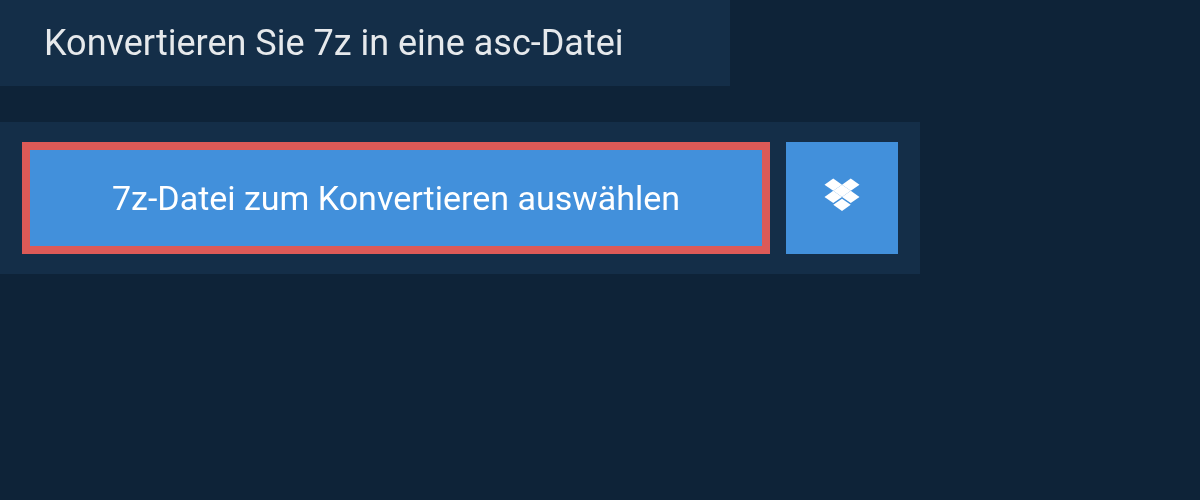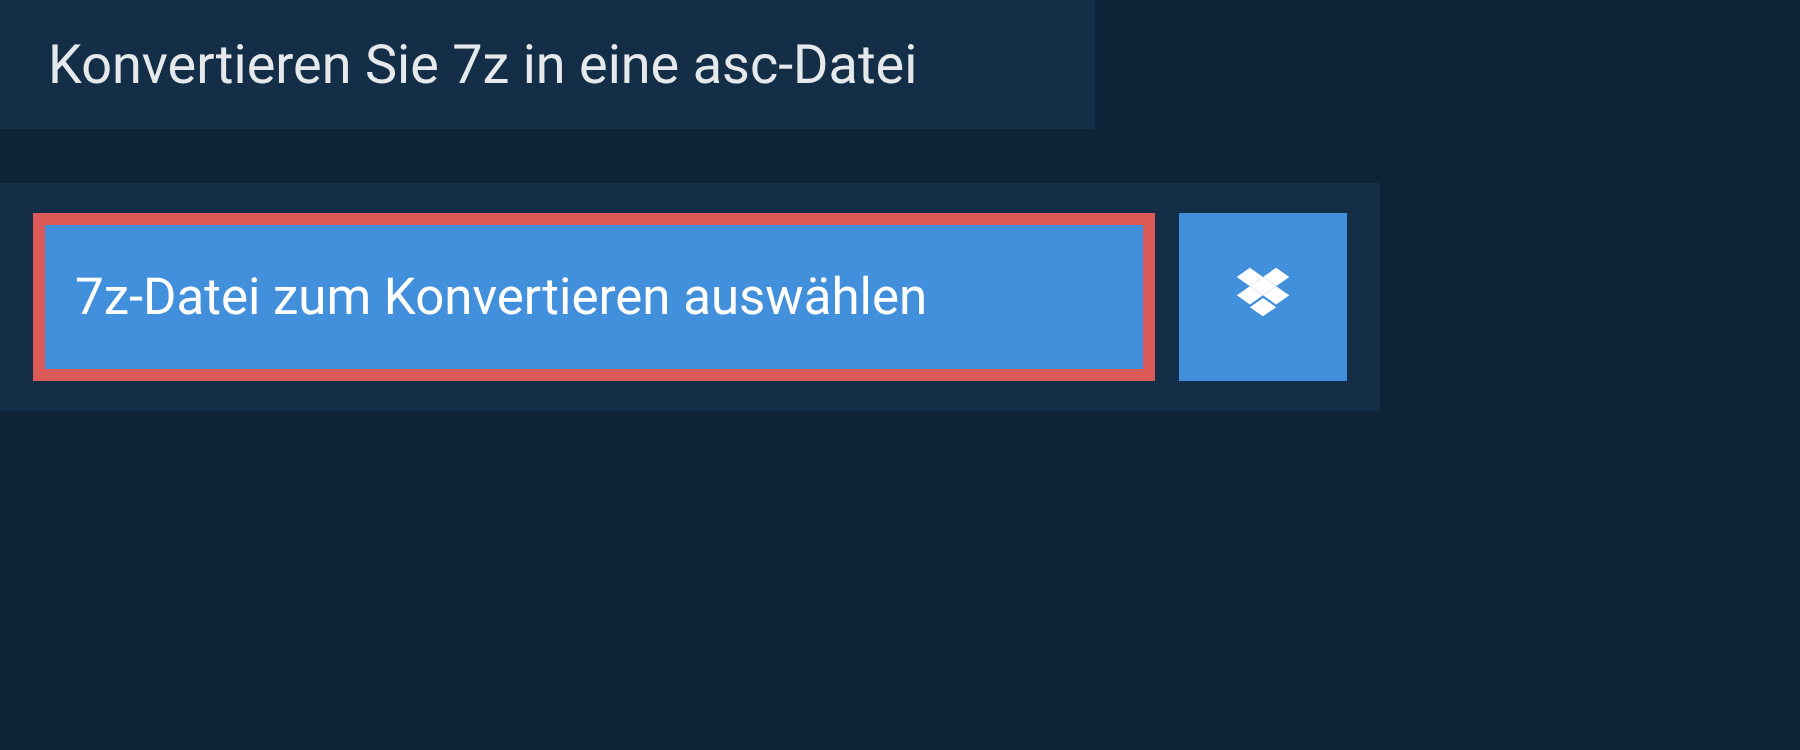--- a/index.html
+++ b/index.html
@@ -11,21 +11,21 @@
     body {
       width: 1200px;
       height: 500px;
       background-color: #0e2338;
       font-family: -apple-system, BlinkMacSystemFont, "Segoe UI", Roboto, Helvetica, Arial, sans-serif;
       overflow: hidden;
     }
     
     .header-bar {
       background-color: #142e48;
-      padding: 22px 32px;
+      padding: 22px 44px;
       display: inline-block;
       width: auto;
       min-width: 730px;
     }
     
     .header-title {
       color: #e6e9ec;
       font-size: 36px;
       font-weight: 400;
     }
@@ -40,21 +40,21 @@
       width: 920px;
     }
     
     .select-file-button {
       flex: 1;
       background-color: #4290db;
       border: 8px solid #dc5a57;
       padding: 28px 20px;
       display: flex;
       align-items: center;
-      justify-content: flex-start;
+      justify-content: center;
       cursor: pointer;
     }
     
     .select-file-label {
       color: #ffffff;
       font-size: 34px;
       font-weight: 400;
       text-align: center;
     }
     

